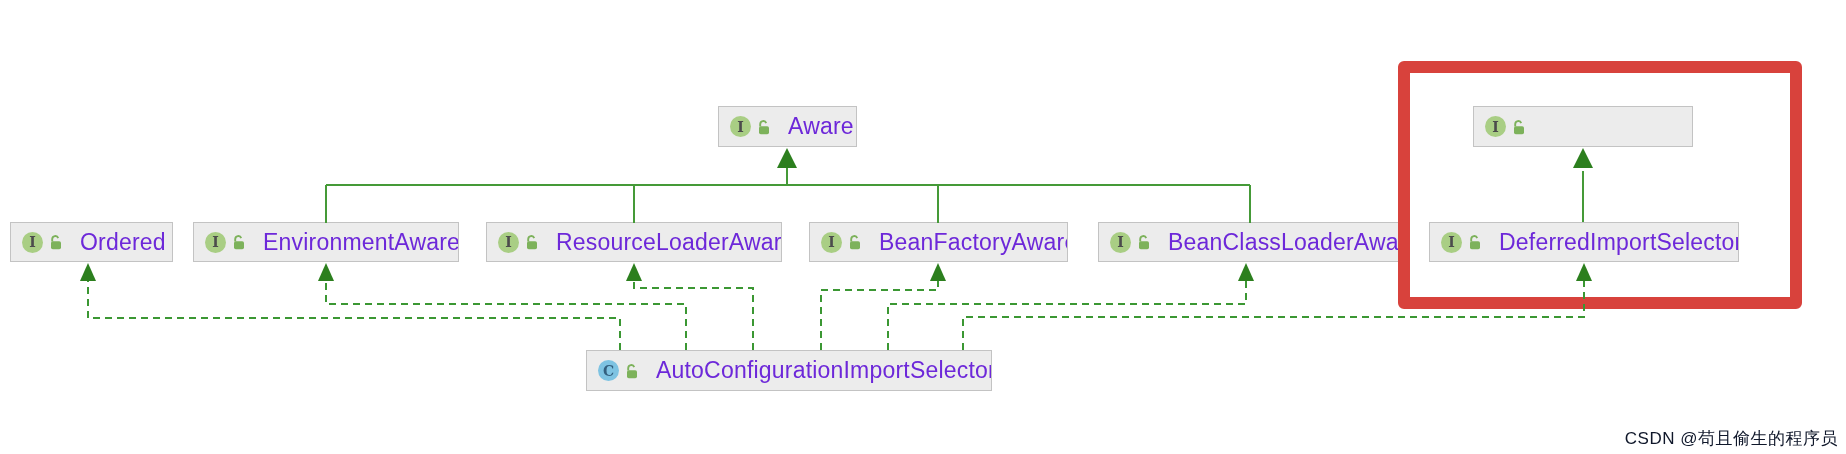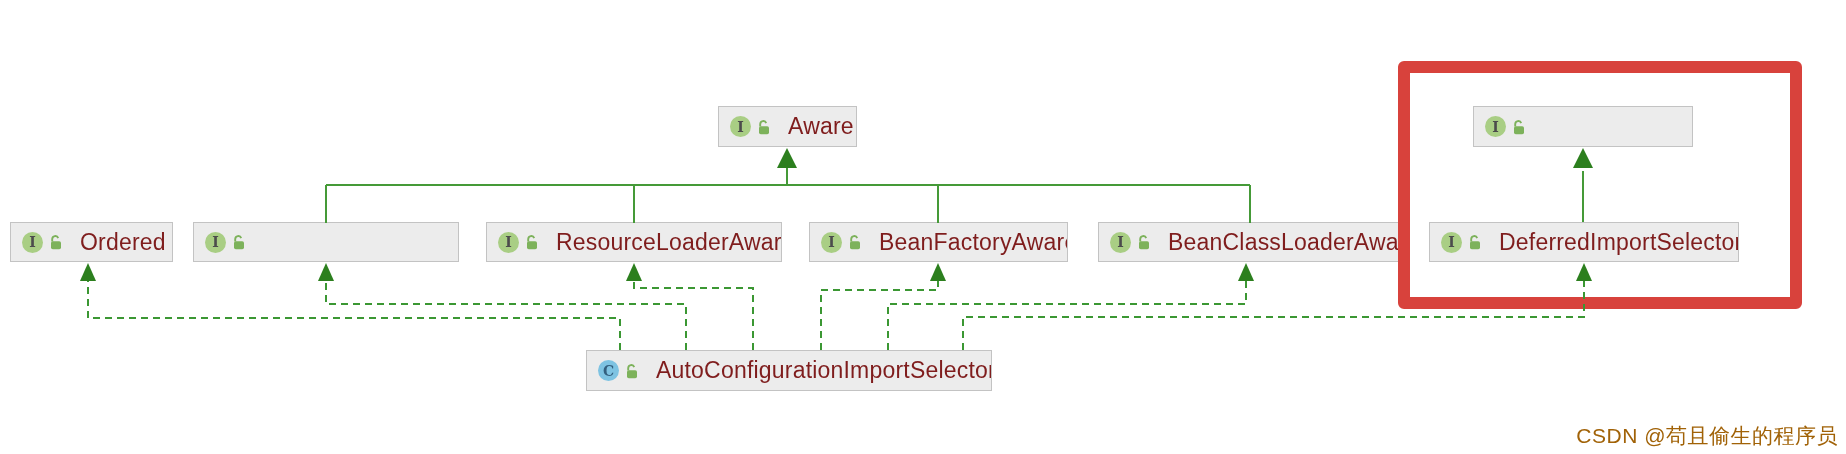--- a/index.html
+++ b/index.html
@@ -18,21 +18,21 @@
     background:#ececec;
     border:1px solid #c3c3c3;
     padding-left:11px;
     overflow:hidden;
     white-space:nowrap;
     z-index:1;
   }
   .node .label{
     margin-left:17px;
     font-size:23px;
-    color:#7f1d1d;
+    color:#6d28d9;
     letter-spacing:0.2px;
   }
   .badge{
     flex:0 0 auto;
     width:21px;height:21px;
     border-radius:50%;
     display:flex;align-items:center;justify-content:center;
     font-family:"DejaVu Serif",serif;
     font-weight:bold;
     font-size:14px;
@@ -50,22 +50,22 @@
     background:transparent;
   }
   #edges{
     position:absolute;left:0;top:0;
     z-index:3;
     pointer-events:none;
   }
   #watermark{
     position:absolute;
     right:8px;bottom:4px;
-    font-size:21px;
-    color:#a16207;
+    font-size:17px;
+    color:#0f172a;
     z-index:4;
     letter-spacing:0.5px;
   }
 </style>
 </head>
 <body>
 
 <div id="canvas">
   <div id="nodes-root">
       <div class="node" style="left: 718px; top: 106px; width: 139px; height: 41px;">
@@ -98,20 +98,21 @@
         <span class="label">Ordered</span>
       </div>
       <div class="node" style="left: 193px; top: 222px; width: 266px; height: 40px;">
         <span class="badge interface">I</span>
         <span class="lock">
           <svg width="15" height="16" viewBox="0 0 15 16">
             <path d="M4.2 7.6 V5.2 A3.1 3.1 0 0 1 10.2 4.1" fill="none" stroke="#7db25b" stroke-width="1.9"></path>
             <rect x="3" y="7.2" width="10" height="8" rx="1.8" fill="#7db25b"></rect>
           </svg>
         </span>
+        <span class="label">EnvironmentAware</span>
       </div>
       <div class="node" style="left: 486px; top: 222px; width: 296px; height: 40px;">
         <span class="badge interface">I</span>
         <span class="lock">
           <svg width="15" height="16" viewBox="0 0 15 16">
             <path d="M4.2 7.6 V5.2 A3.1 3.1 0 0 1 10.2 4.1" fill="none" stroke="#7db25b" stroke-width="1.9"></path>
             <rect x="3" y="7.2" width="10" height="8" rx="1.8" fill="#7db25b"></rect>
           </svg>
         </span>
         <span class="label">ResourceLoaderAware</span>

